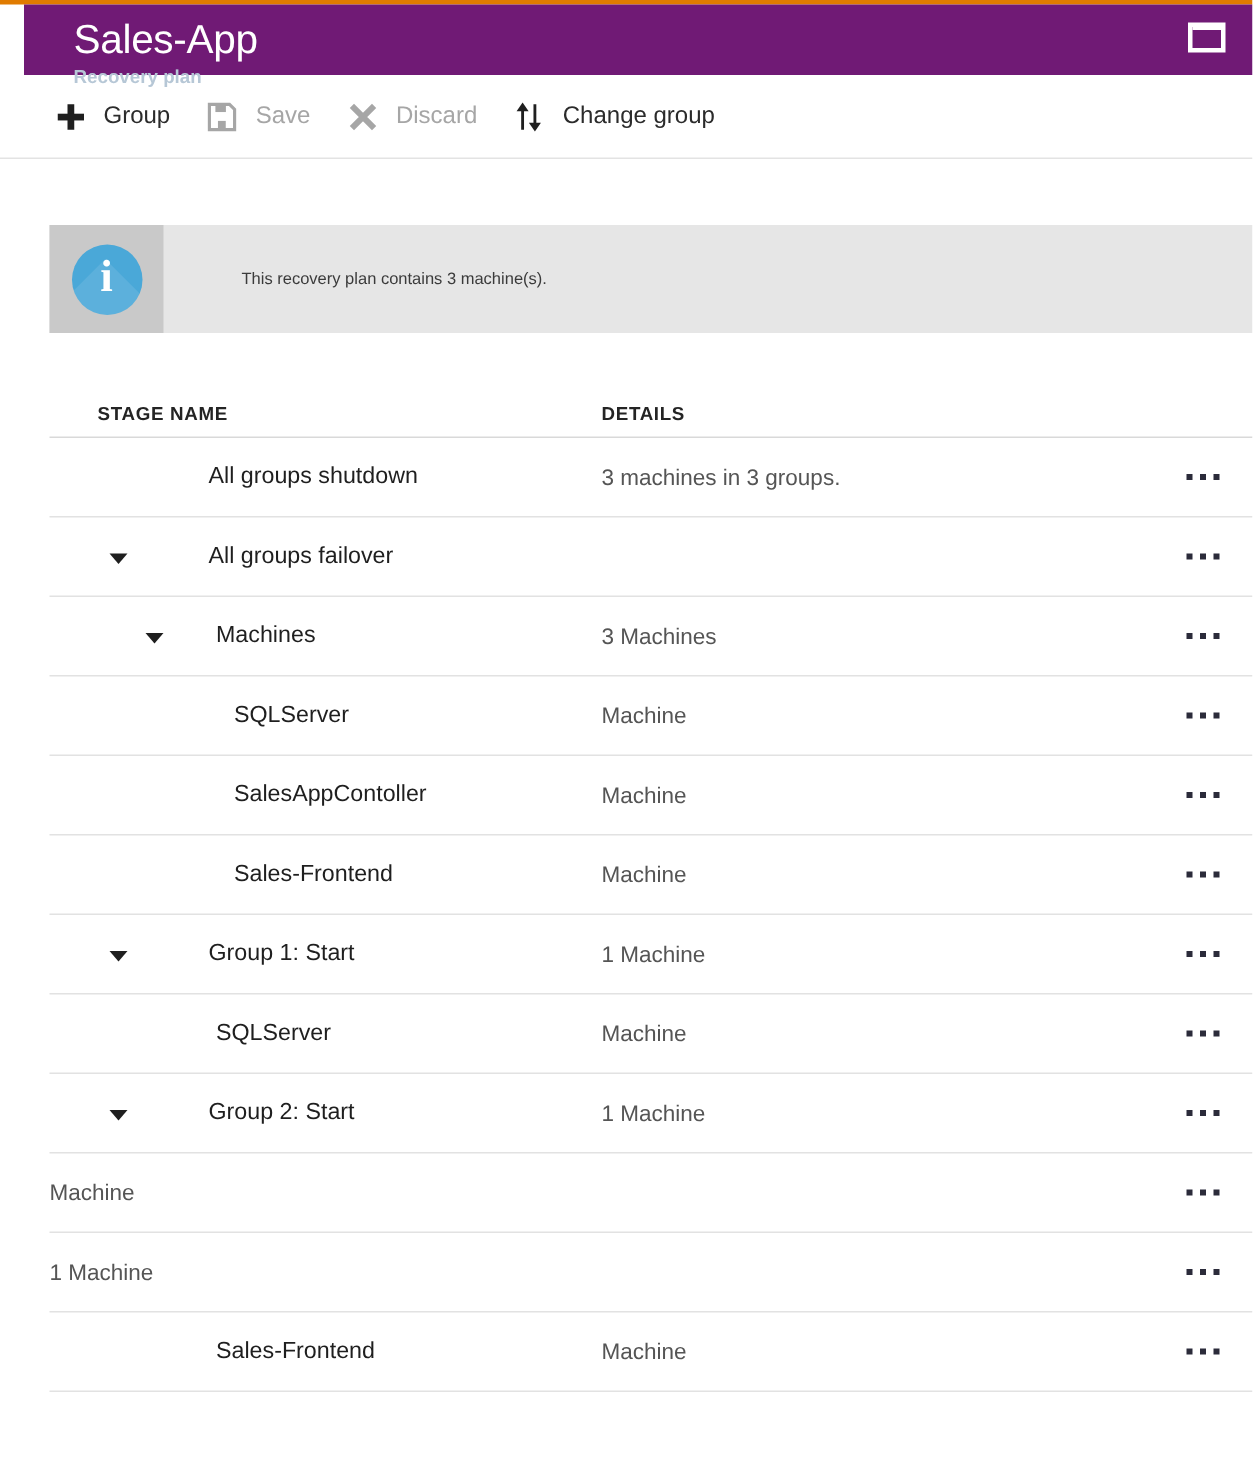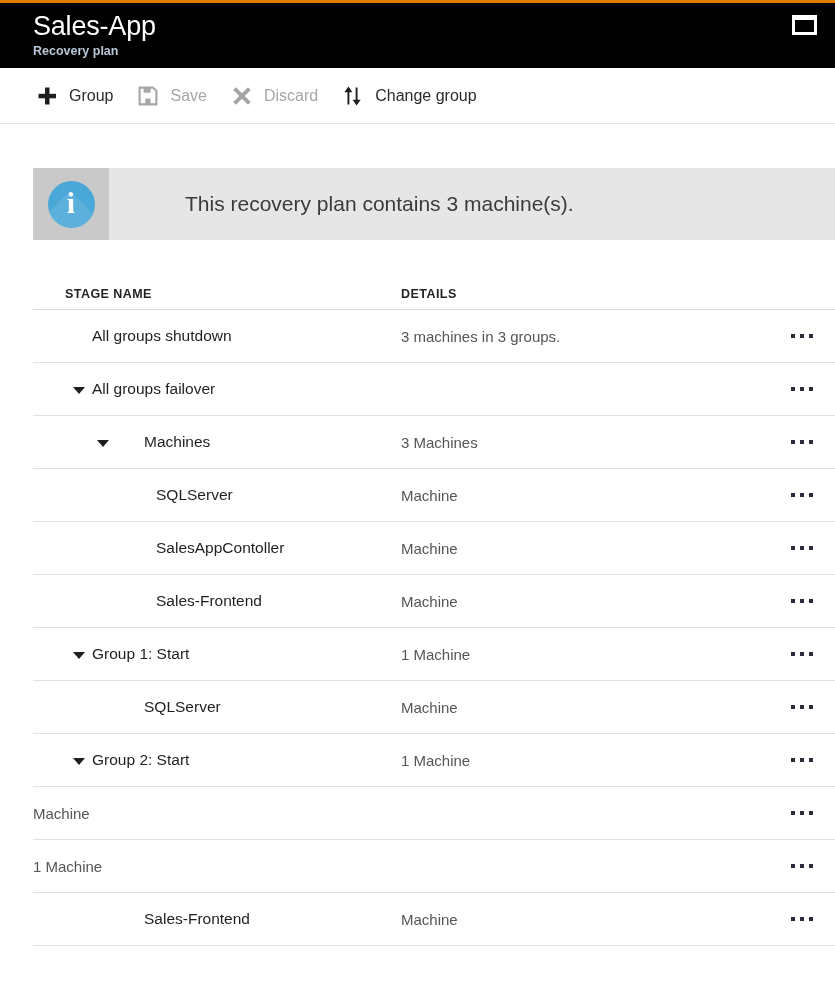--- a/index.html
+++ b/index.html
@@ -20,23 +20,24 @@
   
   .top-accent {
     height: 3px;
     width: 100%;
     background: #e07b00;
   }
 
   
   .blade-header {
     position: relative;
-    height: 65px;
-    background: #000000;
+    height: 47px;
+    background: #701a75;
     padding: 7px 20px 0 33px;
+    margin-left: 16px;
   }
   .blade-title {
     color: #ffffff;
     font-size: 27px;
     line-height: 32px;
     font-weight: 400;
     letter-spacing: -0.2px;
     white-space: nowrap;
   }
   .blade-subtitle {
@@ -153,22 +154,22 @@
     color: #ffffff;
     font-size: 30px;
     font-weight: bold;
     line-height: 1;
     font-family: "Liberation Serif", serif;
     transform: translateY(-1px);
   }
   .info-text {
     display: flex;
     align-items: center;
-    padding-left: 76px;
-    font-size: 21px;
+    padding-left: 52px;
+    font-size: 11px;
     color: #3b3b3b;
   }
 
   
   .grid {
     margin: 33px 0 0 33px;
     width: 802px;
   }
   .grid-head {
     display: flex;
@@ -227,21 +228,21 @@
     content: "";
     position: absolute;
     left: 0;
     top: 4px;
     width: 0; height: 0;
     border-left: 6.5px solid transparent;
     border-right: 6.5px solid transparent;
     border-top: 7px solid #1f1f1f;
   }
   .chevron.empty::after { display: none; }
-  .indent-1 { padding-left: 40px; }
+  .indent-1 { padding-left: 40px; gap: 47px; }
   .indent-2 { padding-left: 64px; gap: 28px; }
   .indent-3 { padding-left: 104px; }
 
   .ellipsis-btn {
     display: flex;
     align-items: center;
     gap: 5px;
     padding: 10px 8px;
     cursor: pointer;
   }

